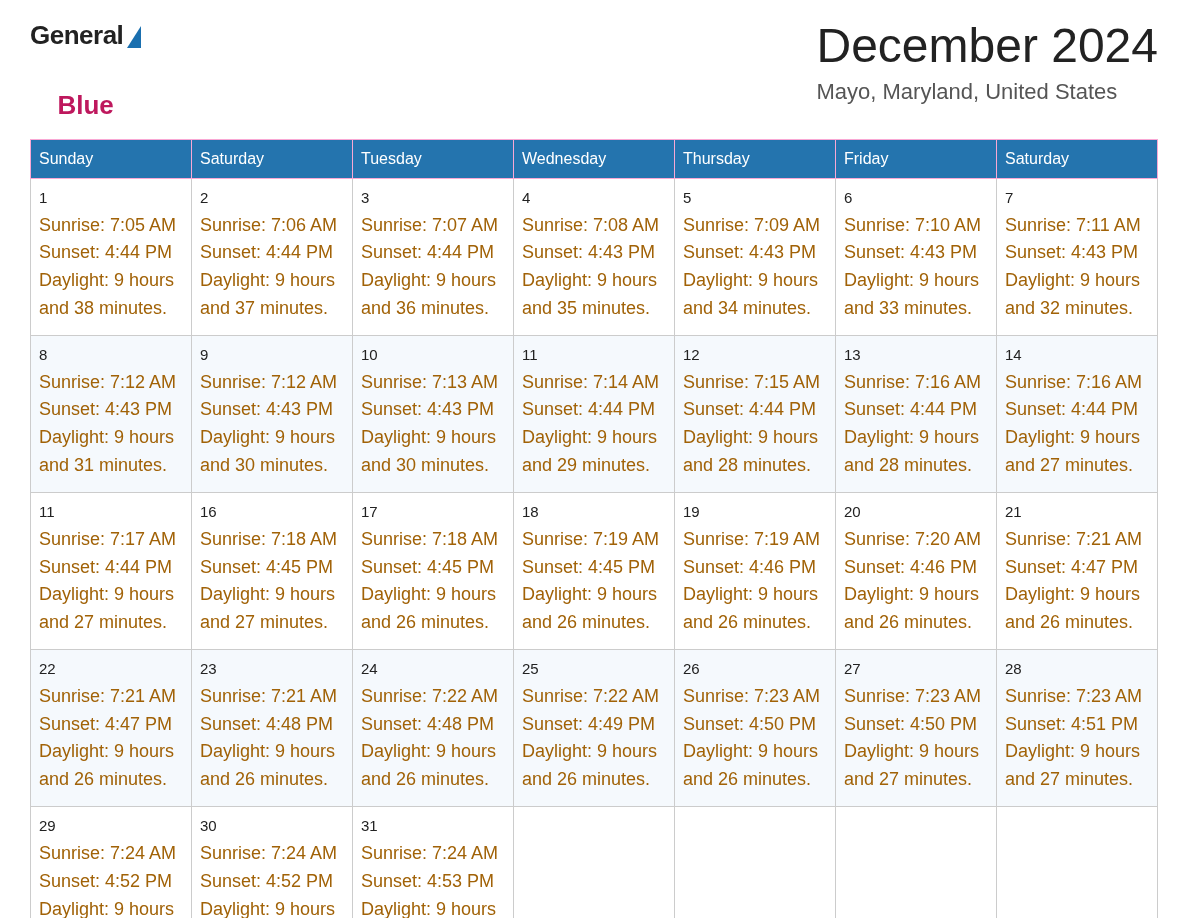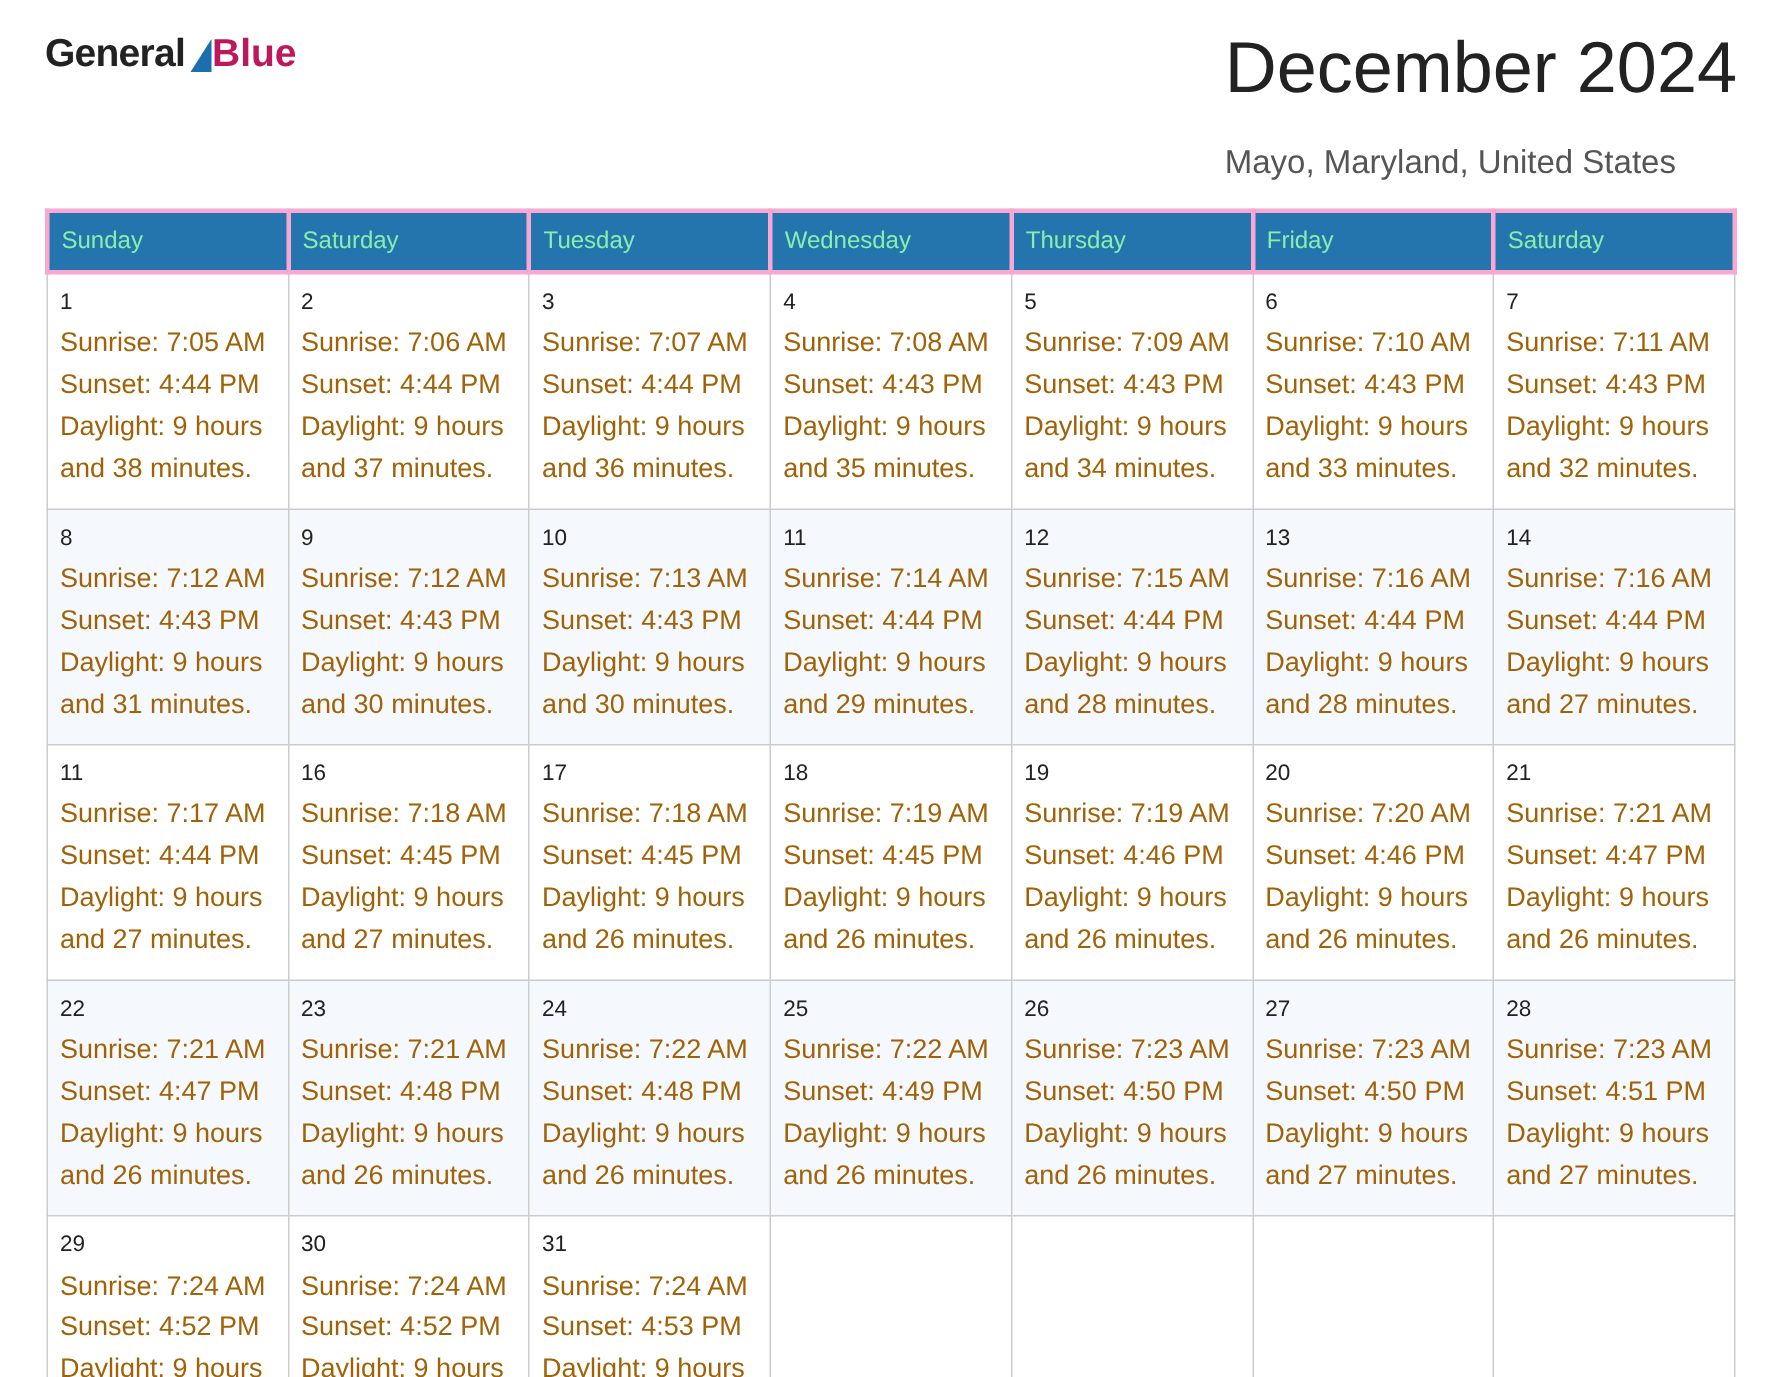--- a/index.html
+++ b/index.html
@@ -12,22 +12,23 @@
       padding: 20px 30px;
     }
     .header {
       display: flex;
       justify-content: space-between;
       align-items: flex-start;
       margin-bottom: 18px;
     }
     .logo {
       display: flex;
-      flex-direction: row;
-      align-items: flex-end;
+      flex-direction: column;
+      align-items: center;
+      gap: 43px;
     }
     .logo-top {
       display: flex;
       align-items: center;
     }
     .logo-general {
       font-size: 26px;
       font-weight: bold;
       color: #222;
       letter-spacing: -0.5px;
@@ -51,35 +52,35 @@
     }
     .month-title {
       font-size: 48px;
       font-weight: normal;
       color: #222;
       line-height: 1.1;
     }
     .location-title {
       font-size: 22px;
       color: #555;
-      margin-top: 22px;
+      margin-top: 6px;
     }
     table {
       width: 100%;
       border-collapse: collapse;
       table-layout: fixed;
     }
     thead tr th {
       background: #2474ae;
-      color: #86efac;
+      color: #ffffff;
       font-size: 16px;
       font-weight: normal;
       padding: 10px 8px;
       text-align: left;
-      border: 3px solid #f9a8d4;
+      border: 1px solid #f9a8d4;
     }
     tbody tr td {
       vertical-align: top;
       padding: 8px 8px 12px 8px;
       border: 1px solid #ccc;
       font-size: 13.5px;
       line-height: 1.5;
       min-height: 110px;
     }
     tbody tr td .day-num {

